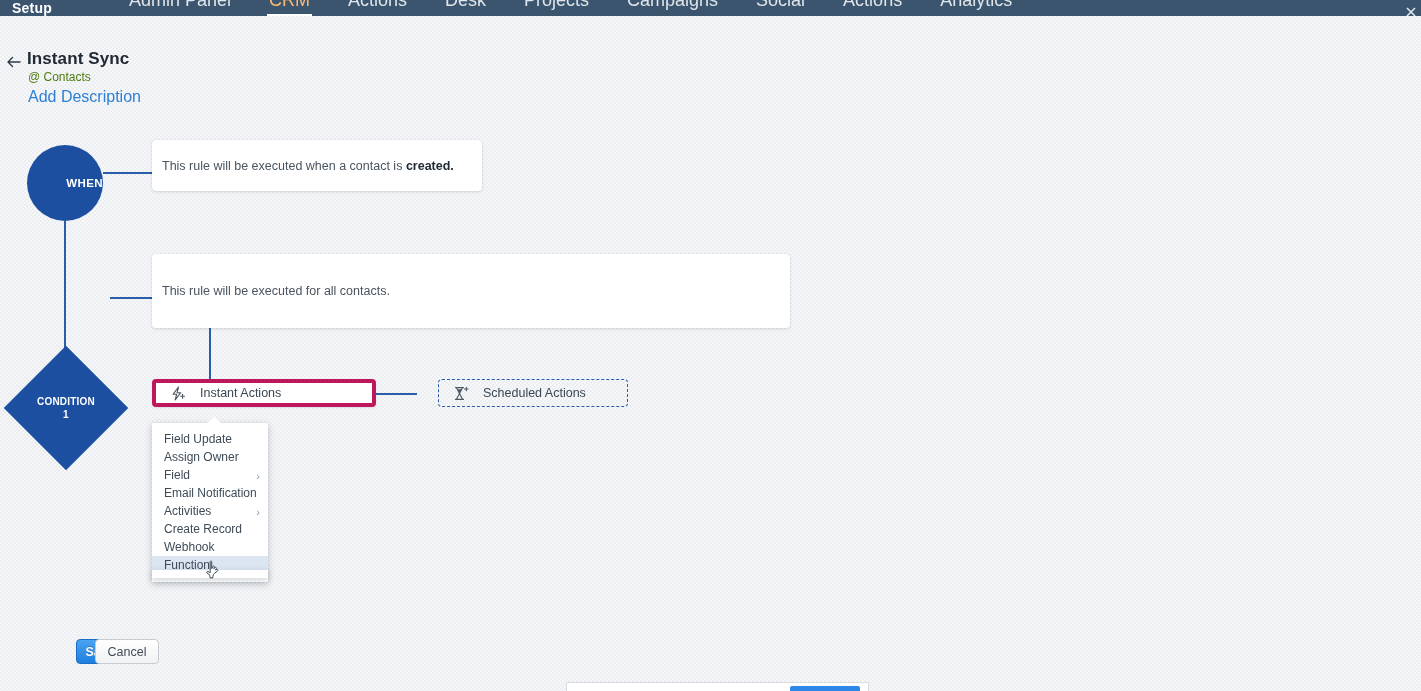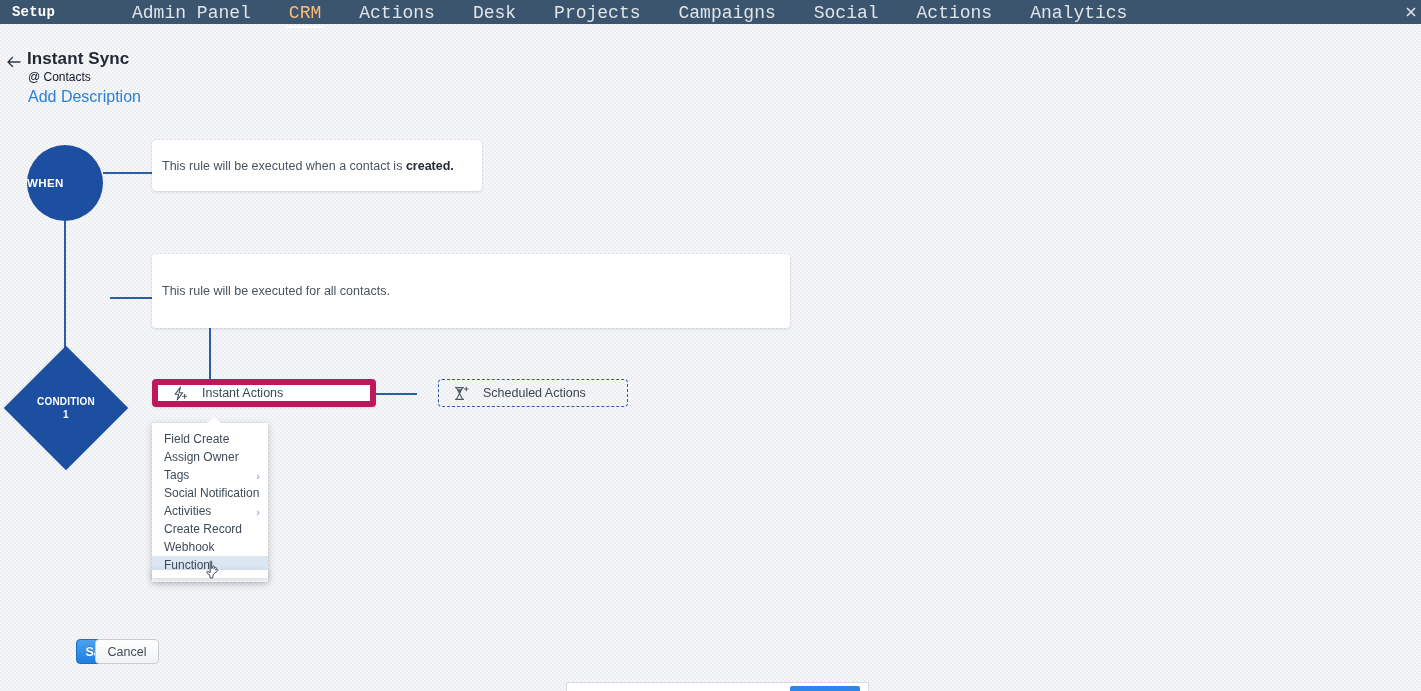--- a/index.html
+++ b/index.html
@@ -15,23 +15,23 @@
       linear-gradient(45deg, rgba(255,255,255,0.55) 25%, transparent 25%, transparent 75%, rgba(255,255,255,0.55) 75%),
       linear-gradient(45deg, rgba(255,255,255,0.55) 25%, transparent 25%, transparent 75%, rgba(255,255,255,0.55) 75%);
     background-size: 4px 4px;
     background-position: 0 0, 2px 2px;
     background-color: #eceef1;
   }
 
   
   .topnav {
     position: absolute; top: 0; left: 0;
-    width: 1421px; height: 24px;
+    width: 1421px; height: 16px;
     background: #3b556e;
-    display: flex; align-items: center; font-family: Liberation Mono, monospace;
+    display: flex; align-items: flex-end;
   }
   .topnav .brand {
     color: #ffffff;
     font-size: 14px;
     font-weight: bold;
     margin-left: 12px;
     margin-right: 58px;
     letter-spacing: .2px;
   }
   .topnav .navitem {
@@ -64,35 +64,35 @@
     width: 20px; height: 20px; cursor: pointer;
     color: #2f3b48;
   }
   .pagetitle {
     position: absolute; left: 27px; top: 3px;
     font-size: 17px; font-weight: bold; color: #212a33;
     letter-spacing: .1px;
   }
   .pagesub {
     position: absolute; left: 28px; top: 24px;
-    font-size: 12px; color: #0f172a;
+    font-size: 12px; color: #4d7c0f;
   }
   .adddesc {
     position: absolute; left: 28px; top: 42px;
     font-size: 16px; color: #2d7fd4; cursor: pointer;
   }
 
   
   .canvas { position: absolute; left: 0; top: 110px; width: 1421px; height: 520px; }
 
   .node-when {
     position: absolute; left: 27px; top: 35px;
     width: 76px; height: 76px; border-radius: 50%;
     background: #1d4fa1;
-    display: flex; align-items: center; justify-content: flex-start;
+    display: flex; align-items: center; justify-content: flex-end;
     color: #fff; font-size: 11.5px; font-weight: bold; letter-spacing: .4px;
     cursor: pointer;
   }
 
   .node-cond {
     position: absolute; left: 22px; top: 254px;
     width: 88px; height: 88px;
     background: #1d4fa1;
     transform: rotate(45deg);
     cursor: pointer;
@@ -138,21 +138,21 @@
     padding-left: 12px;
   }
   .actbtn .ico {
     width: 20px; height: 16px; margin-right: 12px;
     display: flex; align-items: center; justify-content: center;
     color: #4a5763;
   }
   .btn-instant {
     left: 152px; top: 269px; width: 224px;
     background: #ffffff;
-    border: 6px solid #be185d;
+    border: 4px solid #be185d;
     box-shadow: 0 1px 2px rgba(40,55,70,.10);
   }
   .btn-scheduled {
     left: 438px; top: 269px; width: 190px;
     background: transparent;
     border: 1px dashed #2b5ea8;
   }
 
   
   .menu {
@@ -306,31 +306,31 @@
         <path d="M3.5 1.6 H11.5 M3.5 13.4 H11.5 M4.3 1.6 L7.5 7.5 L4.3 13.4 M10.7 1.6 L7.5 7.5 L10.7 13.4" fill="none" stroke="#4a5763" stroke-width="1.1" stroke-linejoin="round" stroke-linecap="round"></path>
         <path d="M5.2 3.3 H9.8 L7.5 7.0 Z" fill="#4a5763"></path>
         <path d="M14.3 1.2 V4.8 M12.5 3.0 H16.1" stroke="#4a5763" stroke-width="1.1" stroke-linecap="round"></path>
       </svg>
     </span>
     <span>Scheduled Actions</span>
   </div>
 
   <div class="menu">
     <div class="menuitem">
-      <span>Field Create</span>
+      <span>Field Update</span>
     </div>
     <div class="menuitem">
       <span>Assign Owner</span>
     </div>
     <div class="menuitem">
-      <span>Tags</span>
+      <span>Field</span>
       <span class="chev">›</span>
     </div>
     <div class="menuitem">
-      <span>Social Notification</span>
+      <span>Email Notification</span>
     </div>
     <div class="menuitem">
       <span>Activities</span>
       <span class="chev">›</span>
     </div>
     <div class="menuitem">
       <span>Create Record</span>
     </div>
     <div class="menuitem">
       <span>Webhook</span>

